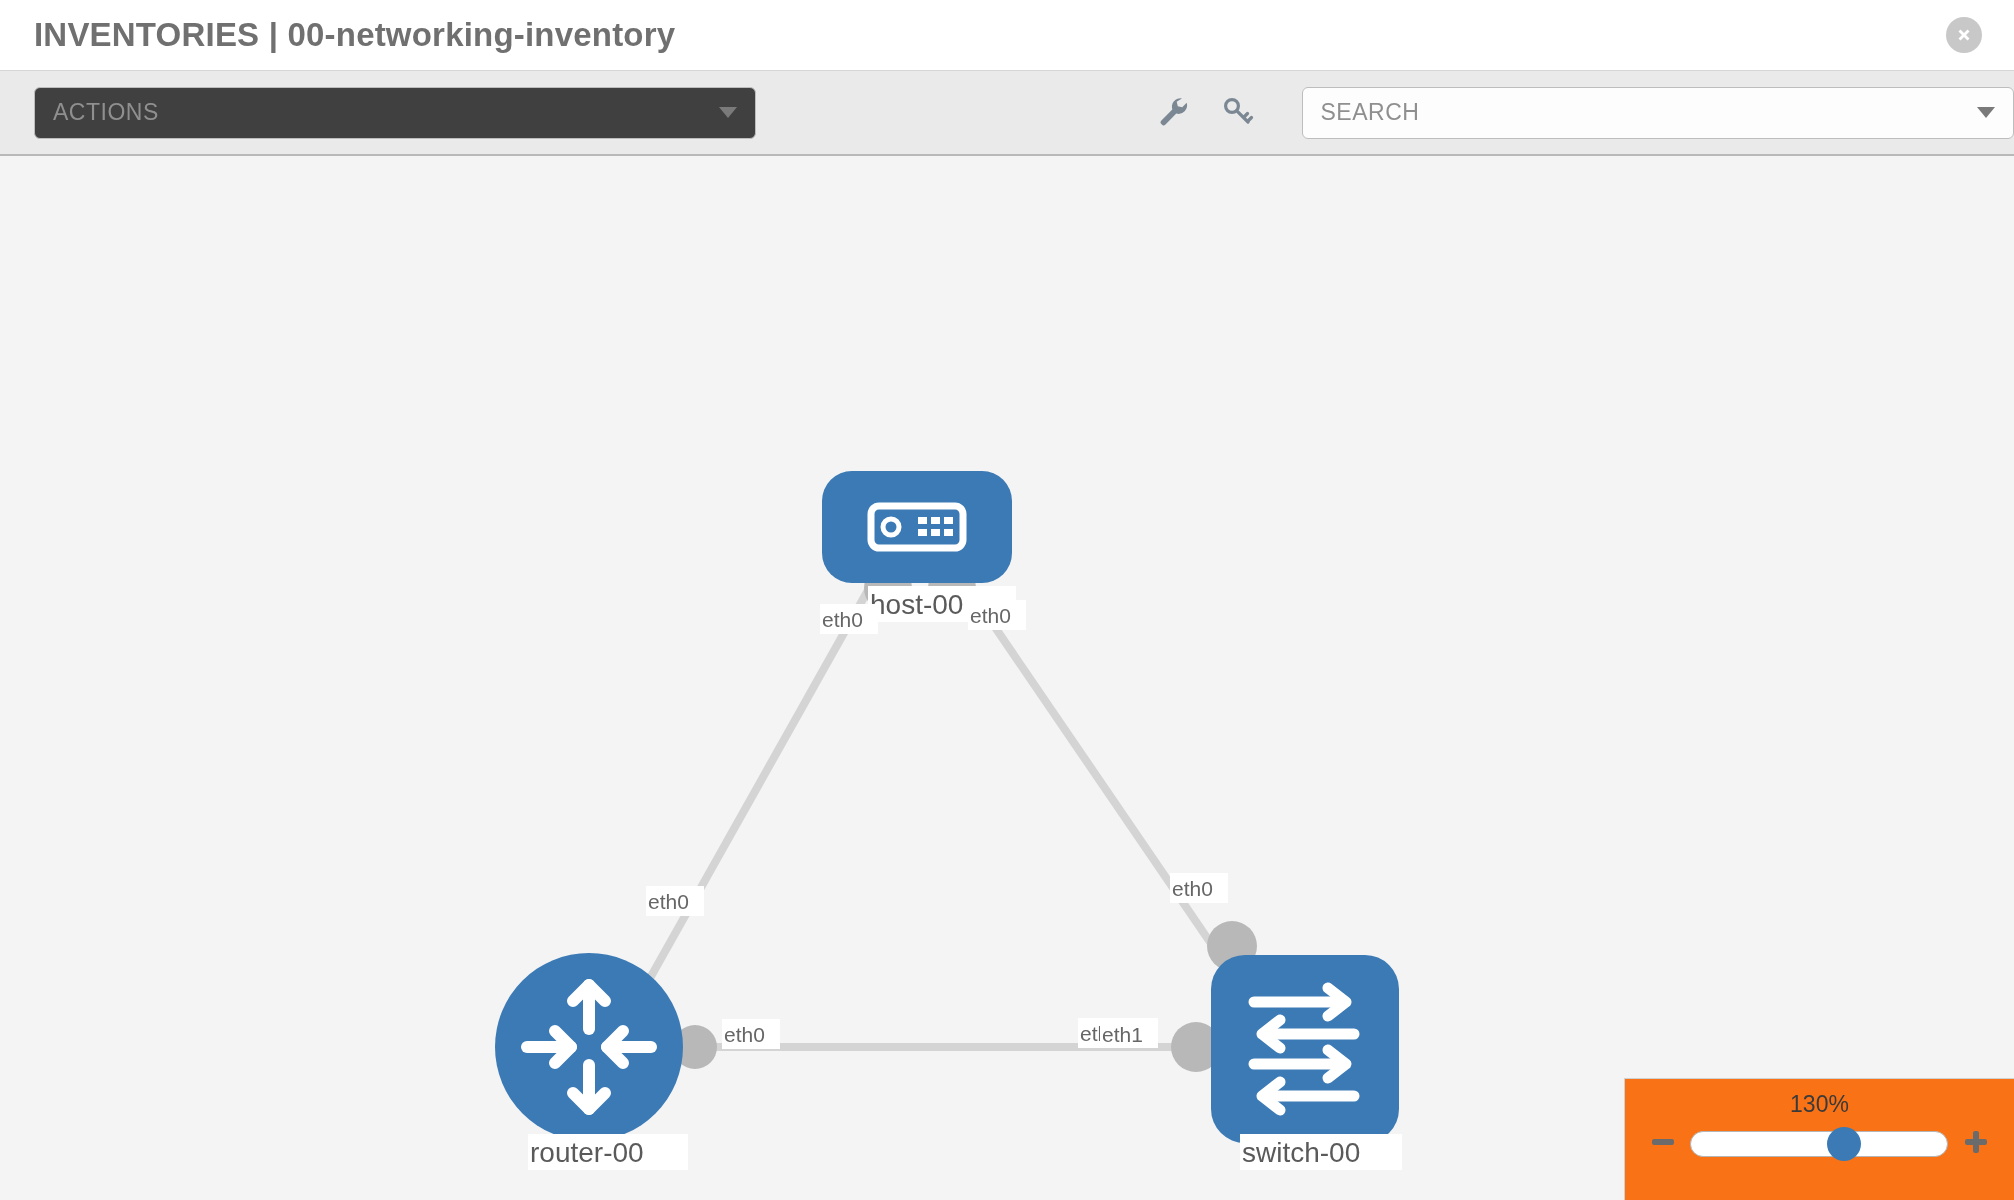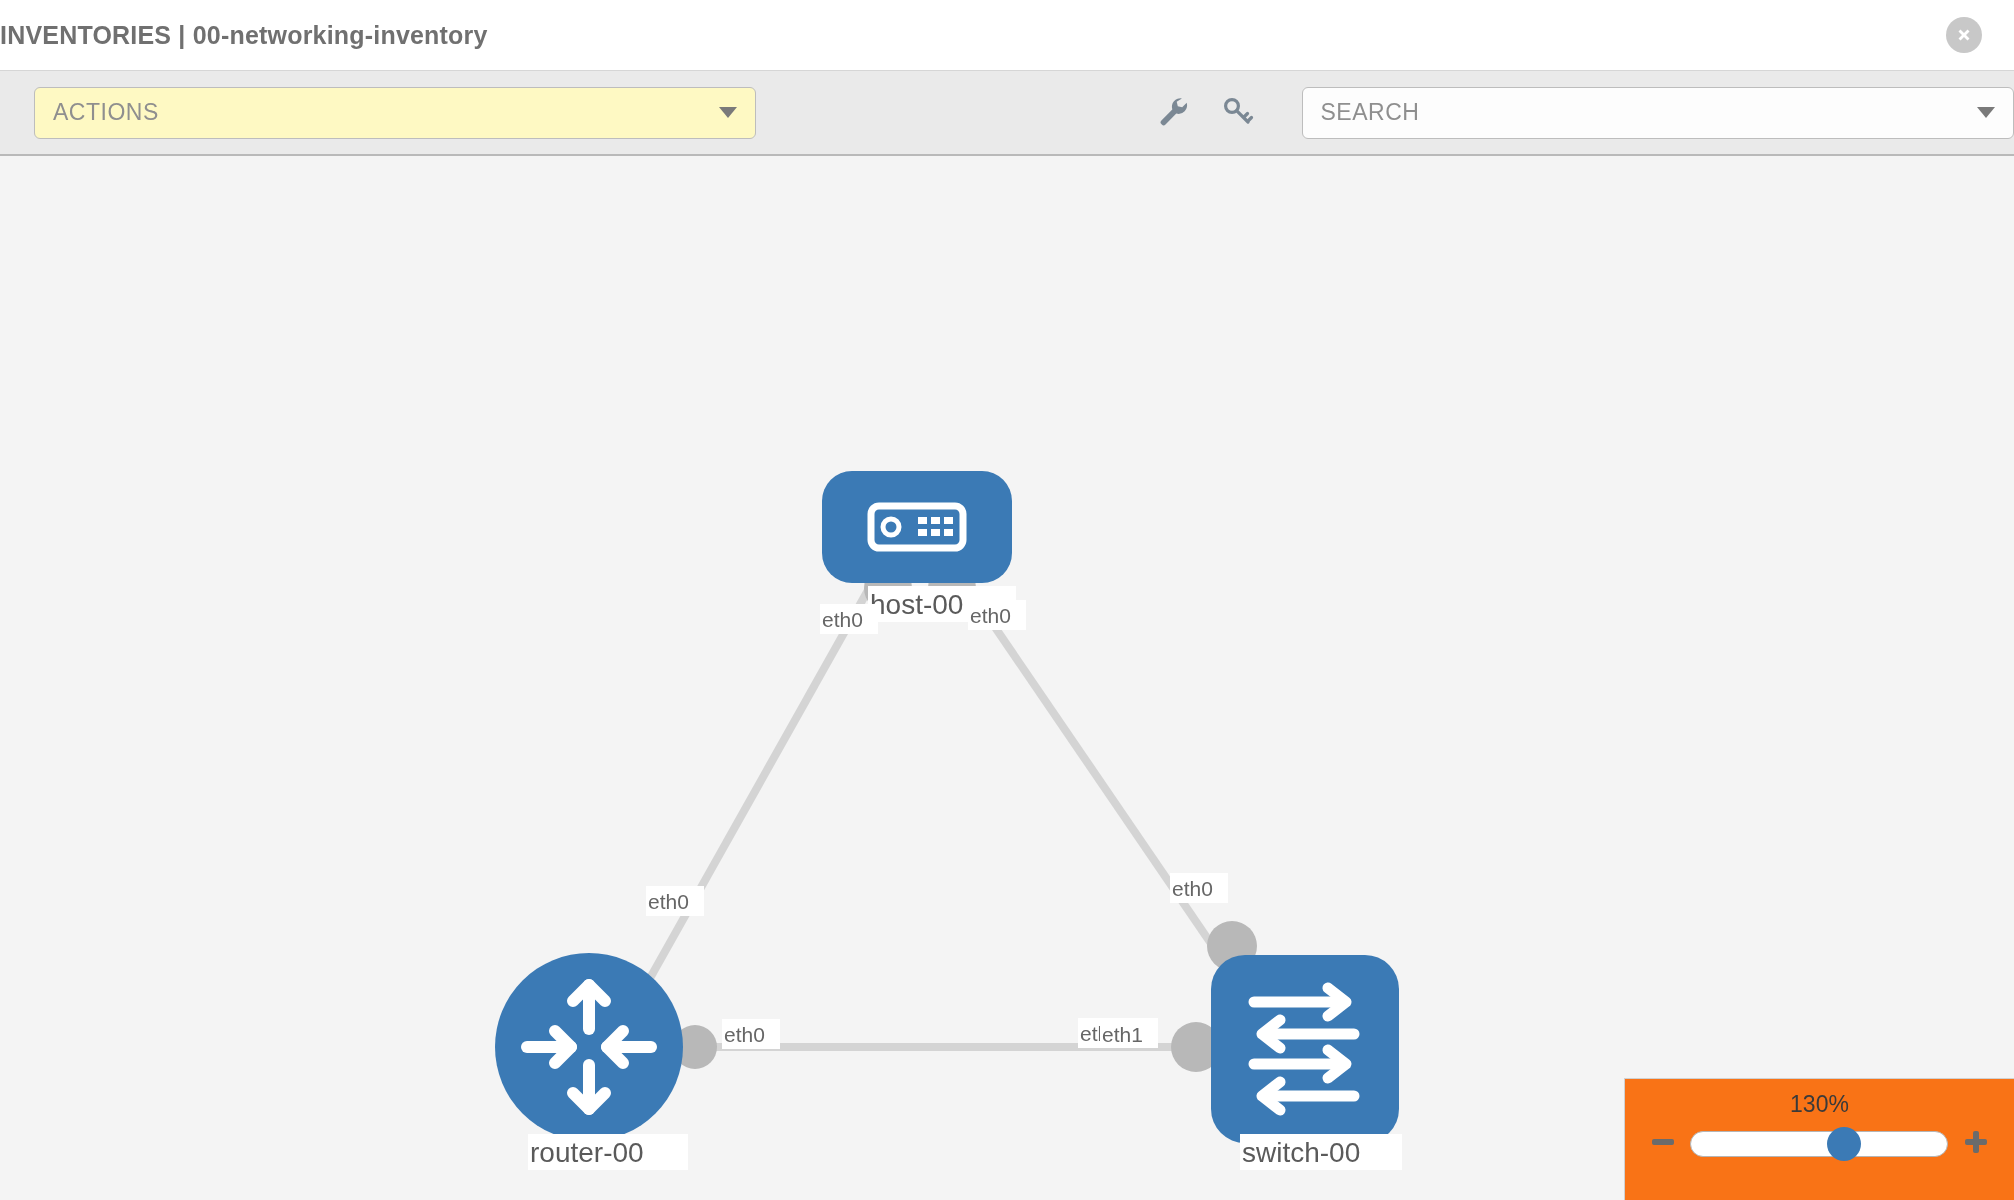--- a/index.html
+++ b/index.html
@@ -14,21 +14,22 @@
 
   
   .titlebar {
     position: relative;
     height: 70px;
     background: #ffffff;
     display: flex;
     align-items: center;
   }
   .page-title {
-    font-size: 25px;
+    margin-left: 34px;
+    font-size: 33px;
     font-weight: bold;
     color: #707070;
     letter-spacing: 0.2px;
     white-space: nowrap;
   }
   .close-btn {
     position: absolute;
     right: 32px;
     top: 50%;
     transform: translateY(-50%);
@@ -50,21 +51,21 @@
     background: #eaeaea;
     border-top: 1px solid #d6d6d6;
     border-bottom: 2px solid #b9b9b9;
     display: flex;
     align-items: center;
   }
   .actions-select {
     margin-left: 34px;
     width: 800px;
     height: 52px;
-    background: #fef9c3;
+    background: #404040;
     border: 1px solid #bdbdbd;
     border-radius: 6px;
     display: flex;
     align-items: center;
     position: relative;
     cursor: pointer;
   }
   .actions-select .sel-label {
     margin-left: 18px;
     font-size: 23px;

